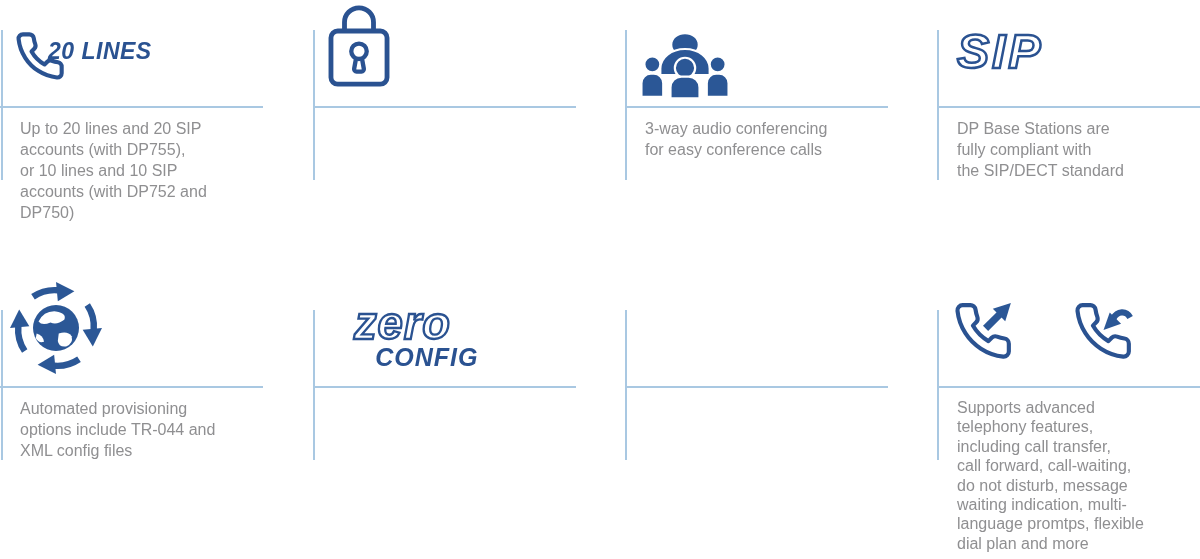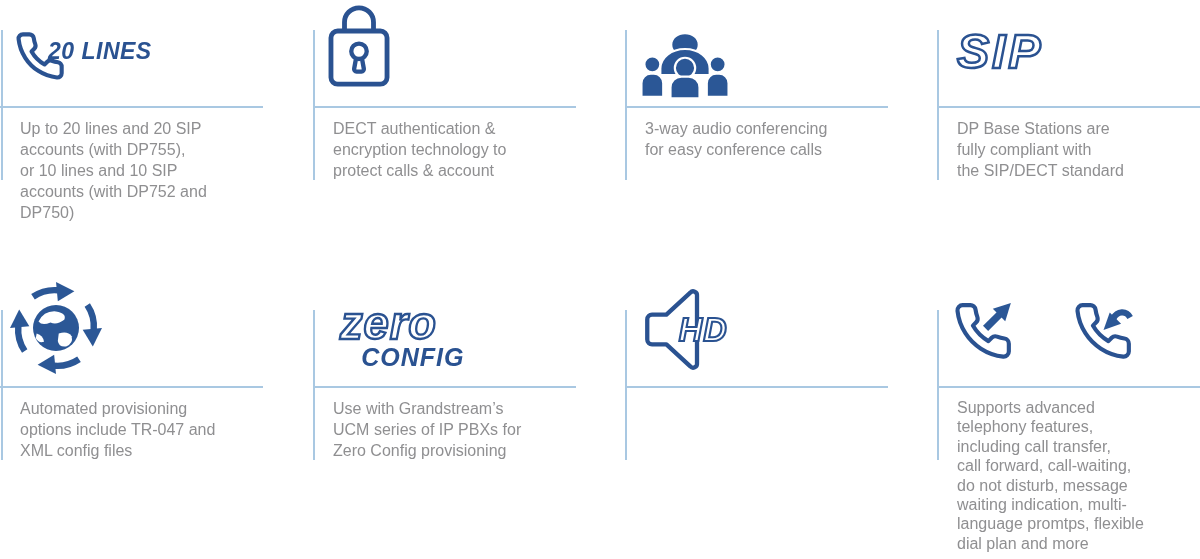--- a/index.html
+++ b/index.html
@@ -57,23 +57,20 @@
   <div class="vline"></div>
   <div class="hline"></div>
   <div class="iconwrap" style="left:15px;top:2px;">
     <svg viewBox="0 0 64 90" width="62" height="87">
       <path d="M17 30 v-9 a15 15 0 0 1 30 0 v9" fill="none" stroke="#2a5291" stroke-width="5"></path>
       <rect x="3" y="30" width="58" height="55" rx="7" fill="none" stroke="#2a5291" stroke-width="5"></rect>
       <circle cx="32" cy="51" r="8" fill="none" stroke="#2a5291" stroke-width="4.5"></circle>
       <path d="M29 58 l-2 11 a2.5 2.5 0 0 0 2.5 3 h5 a2.5 2.5 0 0 0 2.5 -3 l-2 -11" fill="none" stroke="#2a5291" stroke-width="4.5"></path>
     </svg>
   </div>
-  <div class="desc">DECT authentication &amp;
-encryption technology to
-protect calls &amp; account</div>
 </div>
 
 <div class="cell row-top c3">
   <div class="vline"></div>
   <div class="hline"></div>
   <div class="iconwrap" style="left:15px;top:30px;">
     <svg viewBox="0 0 124 96" width="90" height="70">
       <g fill="#2b5796" stroke="#ffffff" stroke-width="3">
         <ellipse cx="62" cy="20" rx="19" ry="16"></ellipse>
         <path d="M28 62 v-9 a34 27 0 0 1 68 0 v9 z"></path>
@@ -124,47 +121,38 @@
         <path d="M25 16 A42 42 0 0 1 52 9" fill="none" stroke="#2b5796" stroke-width="7"></path>
         <polygon points="50 0 70 10 52 21" fill="#2b5796"></polygon>
       </g>
       <g transform="rotate(270 50 50)">
         <path d="M25 16 A42 42 0 0 1 52 9" fill="none" stroke="#2b5796" stroke-width="7"></path>
         <polygon points="50 0 70 10 52 21" fill="#2b5796"></polygon>
       </g>
     </svg>
   </div>
   <div class="desc">Automated provisioning
-options include TR-047 and
+options include TR-044 and
 XML config files</div>
 </div>
 
 <div class="cell row-bottom c2">
   <div class="vline"></div>
   <div class="hline"></div>
-  <div class="iconwrap" style="left:25px;top:30px;">
+  <div class="iconwrap" style="left:39px;top:30px;">
     <svg viewBox="0 0 140 74" width="135" height="72">
       <text x="2" y="40" font-size="47" font-style="italic" font-weight="bold" fill="none" stroke="#2a5291" stroke-width="2.4" letter-spacing="1">zero</text>
       <text x="24" y="68" font-size="26" font-style="italic" font-weight="bold" fill="#2a5291" letter-spacing="1">CONFIG</text>
     </svg>
   </div>
-  <div class="desc">Use with Grandstream’s
-UCM series of IP PBXs for
-Zero Config provisioning</div>
 </div>
 
 <div class="cell row-bottom c3">
   <div class="vline"></div>
   <div class="hline"></div>
-  <div class="iconwrap" style="left:18px;top:15px;">
-    <svg viewBox="0 0 112 92" width="108" height="88">
-      <path d="M24 31 H9 a5 5 0 0 0 -5 5 v21 a5 5 0 0 0 5 5 h15 l25 23 a4 4 0 0 0 7 -3 V11 a4 4 0 0 0 -7 -3 z" fill="none" stroke="#2a5291" stroke-width="4.5" stroke-linejoin="round"></path>
-      <text x="37" y="59" font-size="34" font-style="italic" font-weight="bold" fill="#ffffff" stroke="#2a5291" stroke-width="2.2" letter-spacing="1">HD</text>
-    </svg>
-  </div>
 </div>
 
 <div class="cell row-bottom c4">
   <div class="vline"></div>
   <div class="hline"></div>
   <div class="iconwrap" style="left:15px;top:30px;">
     <svg viewBox="0 0 24 24" width="62" height="62">
       <path d="M22 16.92v3a2 2 0 0 1-2.18 2 19.79 19.79 0 0 1-8.63-3.07 19.5 19.5 0 0 1-6-6 19.79 19.79 0 0 1-3.07-8.67A2 2 0 0 1 4.11 2h3a2 2 0 0 1 2 1.72 12.84 12.84 0 0 0 .7 2.81 2 2 0 0 1-.45 2.11L8.09 9.91a16 16 0 0 0 6 6l1.27-1.27a2 2 0 0 1 2.11-.45 12.84 12.84 0 0 0 2.81.7A2 2 0 0 1 22 16.92z" fill="none" stroke="#2a5291" stroke-width="1.6" stroke-linejoin="round"></path>
       <path d="M13 11 L18.5 5.5" stroke="#2b5796" stroke-width="2.8" fill="none"></path>
       <polygon points="22.8,1.2 15.8,3.4 20.6,8.2" fill="#2b5796"></polygon>

